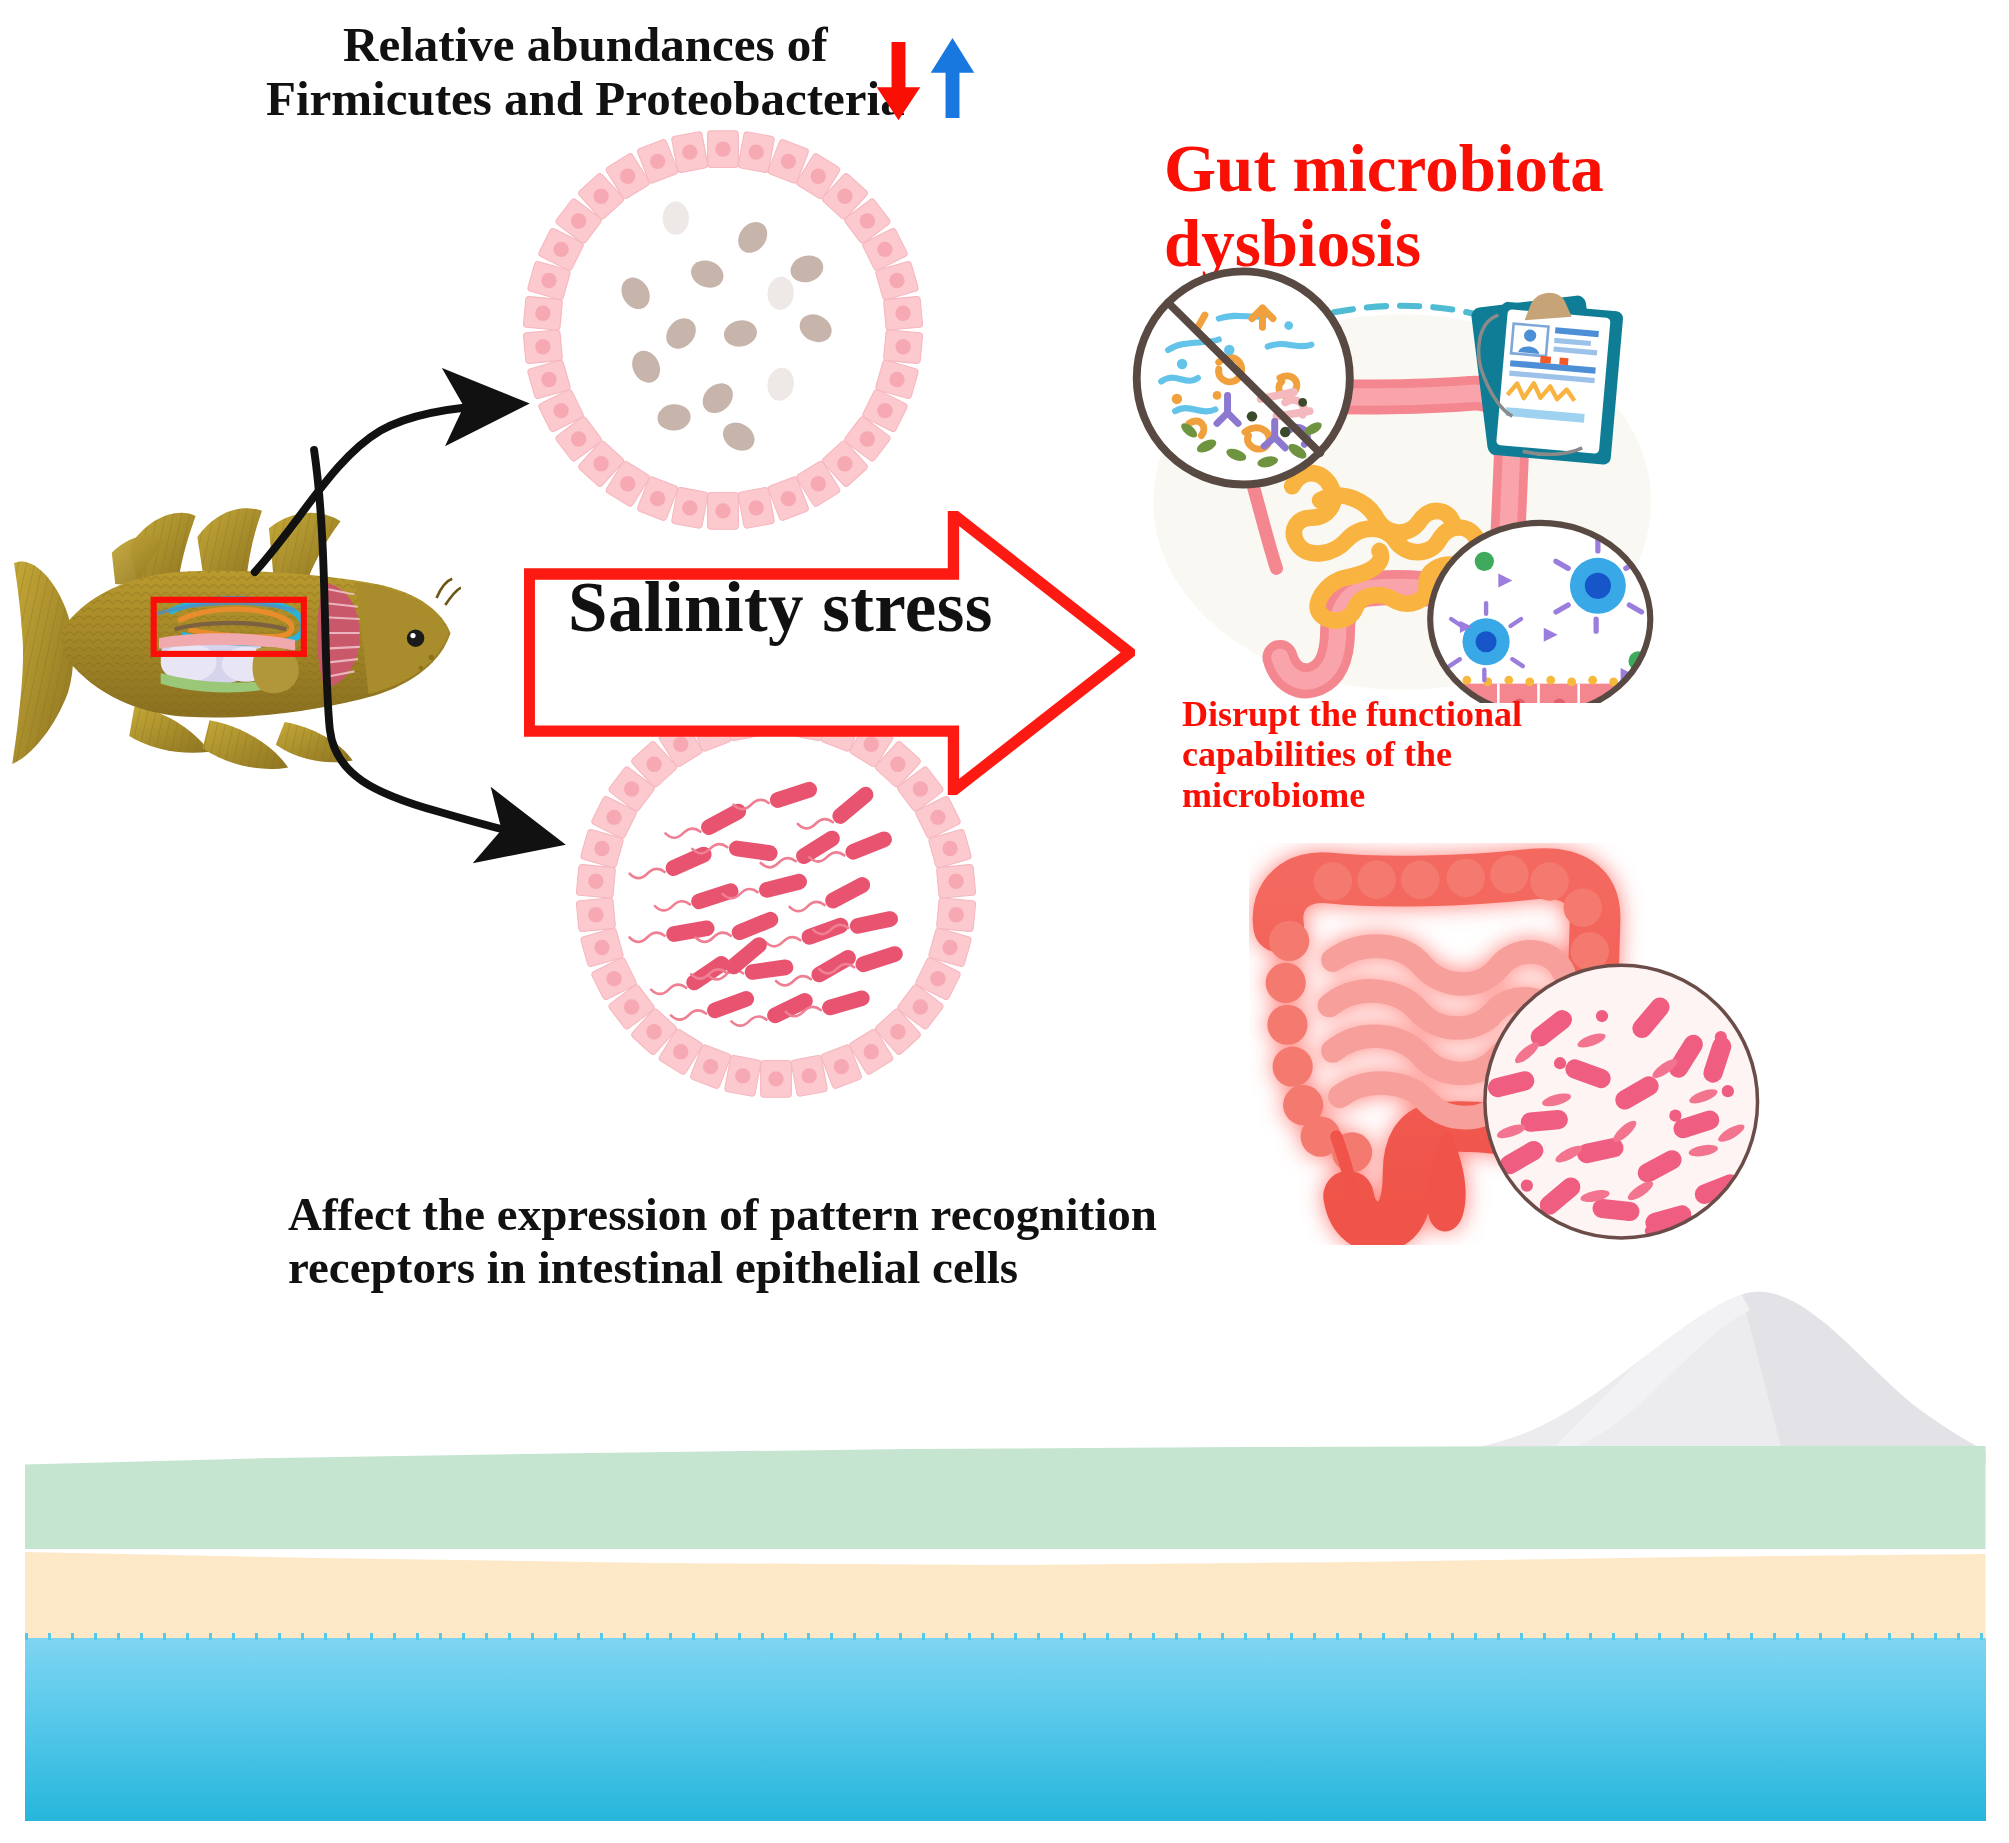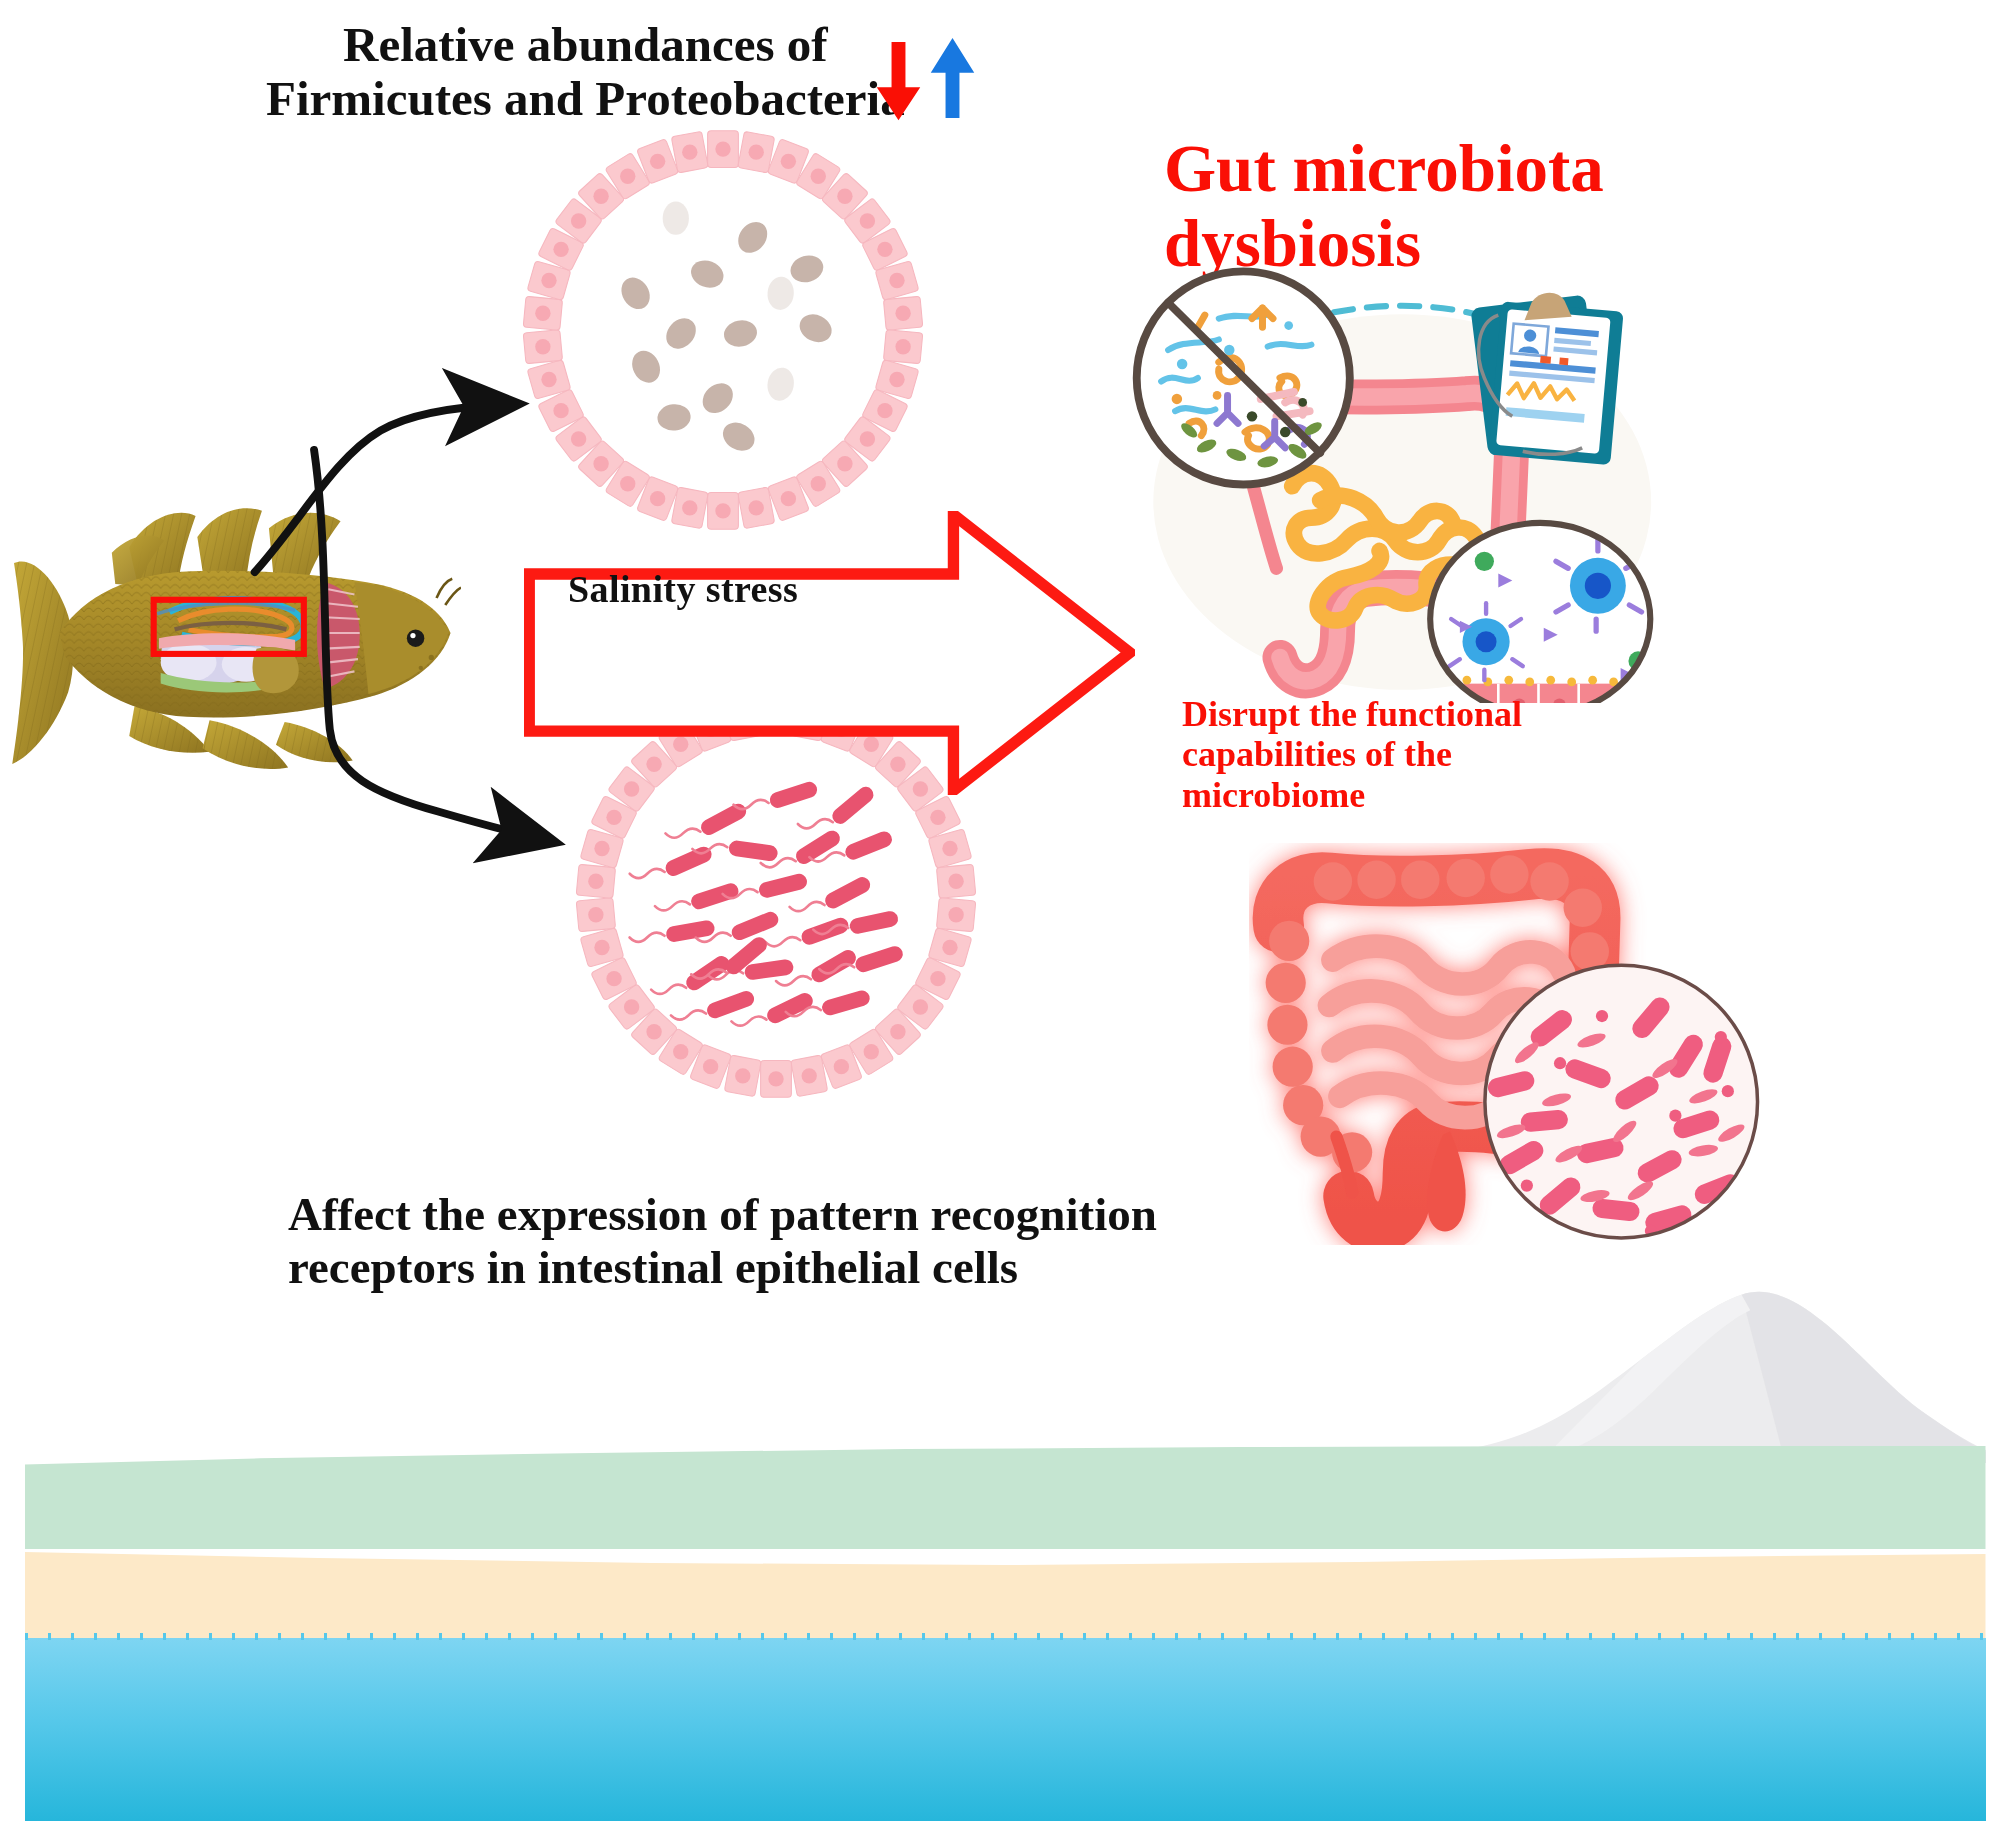--- a/index.html
+++ b/index.html
@@ -4,21 +4,21 @@
 <style>
   html,body{margin:0;padding:0;background:#ffffff;}
   body{width:2010px;height:1844px;position:relative;overflow:hidden;
        font-family:"Liberation Serif","DejaVu Serif",serif;}
 
   .stage{position:absolute;left:0;top:0;width:2010px;height:1600px;}
 
   
   .txt{position:absolute;font-weight:bold;line-height:1.12;white-space:pre-line;}
   #title-firmicutes{left:266px;top:17.5px;font-size:49px;color:#111111;text-align:center;}
-  #label-salinity{left:568px;top:568px;font-size:38px;color:#111111;letter-spacing:0.4px;}
+  #label-salinity{left:568px;top:568px;font-size:71px;color:#111111;letter-spacing:0.4px;}
   #label-prr{left:288px;top:1188px;font-size:47px;color:#111111;}
   #label-dysbiosis{left:1164px;top:131px;font-size:67px;color:#fa0f05;}
   #label-disrupt{left:1182px;top:694px;font-size:36px;color:#fa0f05;}
 
   
   #landscape{position:absolute;left:24.5px;top:1258px;width:1961px;height:563px;}
   #mountain{position:absolute;right:0px;top:0px;width:611px;height:205px;overflow:hidden;}
   #mountain svg{display:block;}
   #grass{position:absolute;left:0;top:188px;width:100%;height:103px;
          background:#c5e5d1;

